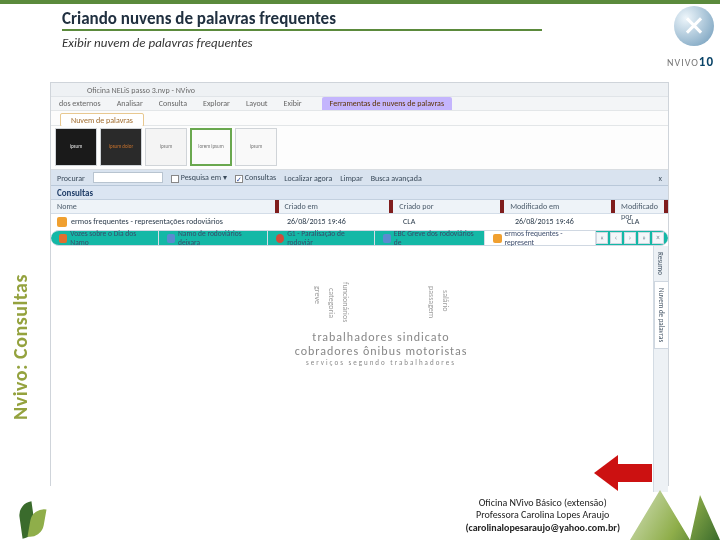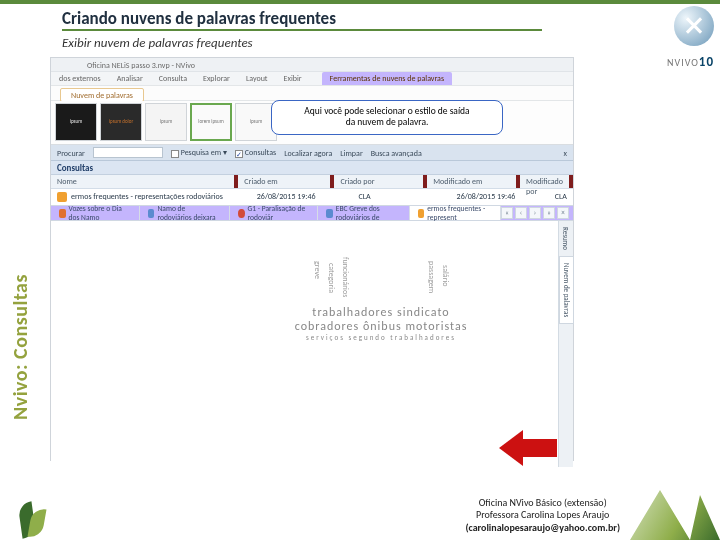--- a/index.html
+++ b/index.html
@@ -18,21 +18,21 @@
   
   .nvivo-logo { position:absolute; top:6px; right:6px; width:80px; height:54px; text-align:right; }
   .nvivo-ball { width:40px; height:40px; border-radius:50%; background: radial-gradient(circle at 30% 30%, #eef6fb, #6b98b8); margin-left:auto; position:relative; }
   .nvivo-ball:before, .nvivo-ball:after { content:""; position:absolute; background:#fff; }
   .nvivo-ball:before { width:20px; height:3px; top:18px; left:10px; transform:rotate(45deg); }
   .nvivo-ball:after { width:20px; height:3px; top:18px; left:10px; transform:rotate(-45deg); }
   .nvivo-text { font-size:10px; color:#777; letter-spacing:1px; margin-top:8px; }
   .nvivo-text b { font-size:13px; color:#0a4468; font-weight:700; }
 
   
-  .app-frame { position:absolute; top:57px; left:50px; width:524px; height:404px; border:1px solid #cfd4da; background:#fff; font-size:9px; color:#333; }
+  .app-frame { position:absolute; top:82px; left:50px; width:619px; height:404px; border:1px solid #cfd4da; background:#fff; font-size:9px; color:#333; }
 
   
   .win-title { height:14px; line-height:14px; padding-left:36px; font-size:8px; color:#6a6a6a; background:#eef1f4; border-bottom:1px solid #e0e4e8; }
 
   
   .ribbon-tabs { display:flex; height:14px; background:#f3f5f7; border-bottom:1px solid #e3e6e8; font-size:8px; color:#666; }
   .ribbon-tab { padding:1px 8px; }
   .ribbon-tab-hl { background:#c4b5fd; color:#5a3100; border-radius:2px 2px 0 0; margin-left:12px; }
   .ribbon-sub { height:15px; background:#fcfcfc; border-bottom:1px solid #e3e6e8; font-size:8px; color:#a06b2c; padding:2px 0 0 9px; }
   .ribbon-sub span { display:inline-block; padding:1px 10px; background:#fff; border:1px solid #e8c890; border-radius:2px; }
@@ -62,21 +62,21 @@
   .queries-cols > div { padding:1px 6px; border-right:4px solid #7f1d1d; }
   .qc-name{width:230px;} .qc-cr{width:116px;} .qc-crp{width:112px;} .qc-md{width:112px;} .qc-mdp{flex:1;}
   .queries-row { display:flex; height:16px; background:#fff; font-size:8px; color:#2a3a4a; }
   .queries-row > div { padding:2px 6px; }
   .row-icon { width:10px;height:10px; background:#f0a030; display:inline-block; margin-right:4px; vertical-align:middle; border-radius:2px; }
 
   
   .doc-area { position:relative; background:#fff; height:262px; }
 
   
-  .doc-tabs { position:absolute; top:0; left:0; right:0; height:16px; background:#c4b5fd; border-top:1px solid #d0d8e2; border-bottom:1px solid #d0d8e2; display:flex; align-items:center; font-size:7.5px; color:#3a4a6a; }
+  .doc-tabs { position:absolute; top:0; left:0; right:0; height:16px; background:#14b8a6; border-top:1px solid #d0d8e2; border-bottom:1px solid #d0d8e2; display:flex; align-items:center; font-size:7.5px; color:#3a4a6a;border-radius:8px; }
   .doc-tab { display:flex; align-items:center; gap:3px; padding:0 8px; border-right:1px solid #d6dde6; height:100%; }
   .doc-tab.active { background:#fff; }
   .tab-ico { width:9px;height:9px; display:inline-block; }
   .ico-a{background:#e07030;border-radius:2px;}
   .ico-b{background:#5b8bd0;border-radius:2px;}
   .ico-c{background:#d24a3a;border-radius:50%;}
   .ico-d{background:#f0a030;border-radius:2px;}
   .doc-tabs-nav { margin-left:auto; display:flex; gap:2px; padding-right:4px; color:#6b7b8b; }
   .nav-btn { width:12px; height:12px; background:#f4f7fa; border:1px solid #cfd7e0; font-size:7px; line-height:10px; text-align:center; }
 
@@ -141,24 +141,20 @@
     <span>Nuvem de palavras</span>
   </div>
 
   <div class="style-gallery">
     <div class="style-thumb t1">ipsum</div>
     <div class="style-thumb t2">ipsum dolor</div>
     <div class="style-thumb t3">ipsum</div>
     <div class="style-thumb t4">lorem ipsum</div>
     <div class="style-thumb t5">ipsum</div>
 
-    <div class="callout">
-      <div>Aqui você pode selecionar o estilo de saída</div>
-      <div>da nuvem de palavra.</div>
-    </div>
   </div>
 
   <div class="find-bar">
     <span>Procurar</span>
     <span class="find-input"></span>
     <span><span class="chk"></span> <span>Pesquisa em</span> ▾</span>
     <span><span class="chk on"></span> <span>Consultas</span></span>
     <span>Localizar agora</span>
     <span>Limpar</span>
     <span>Busca avançada</span>

